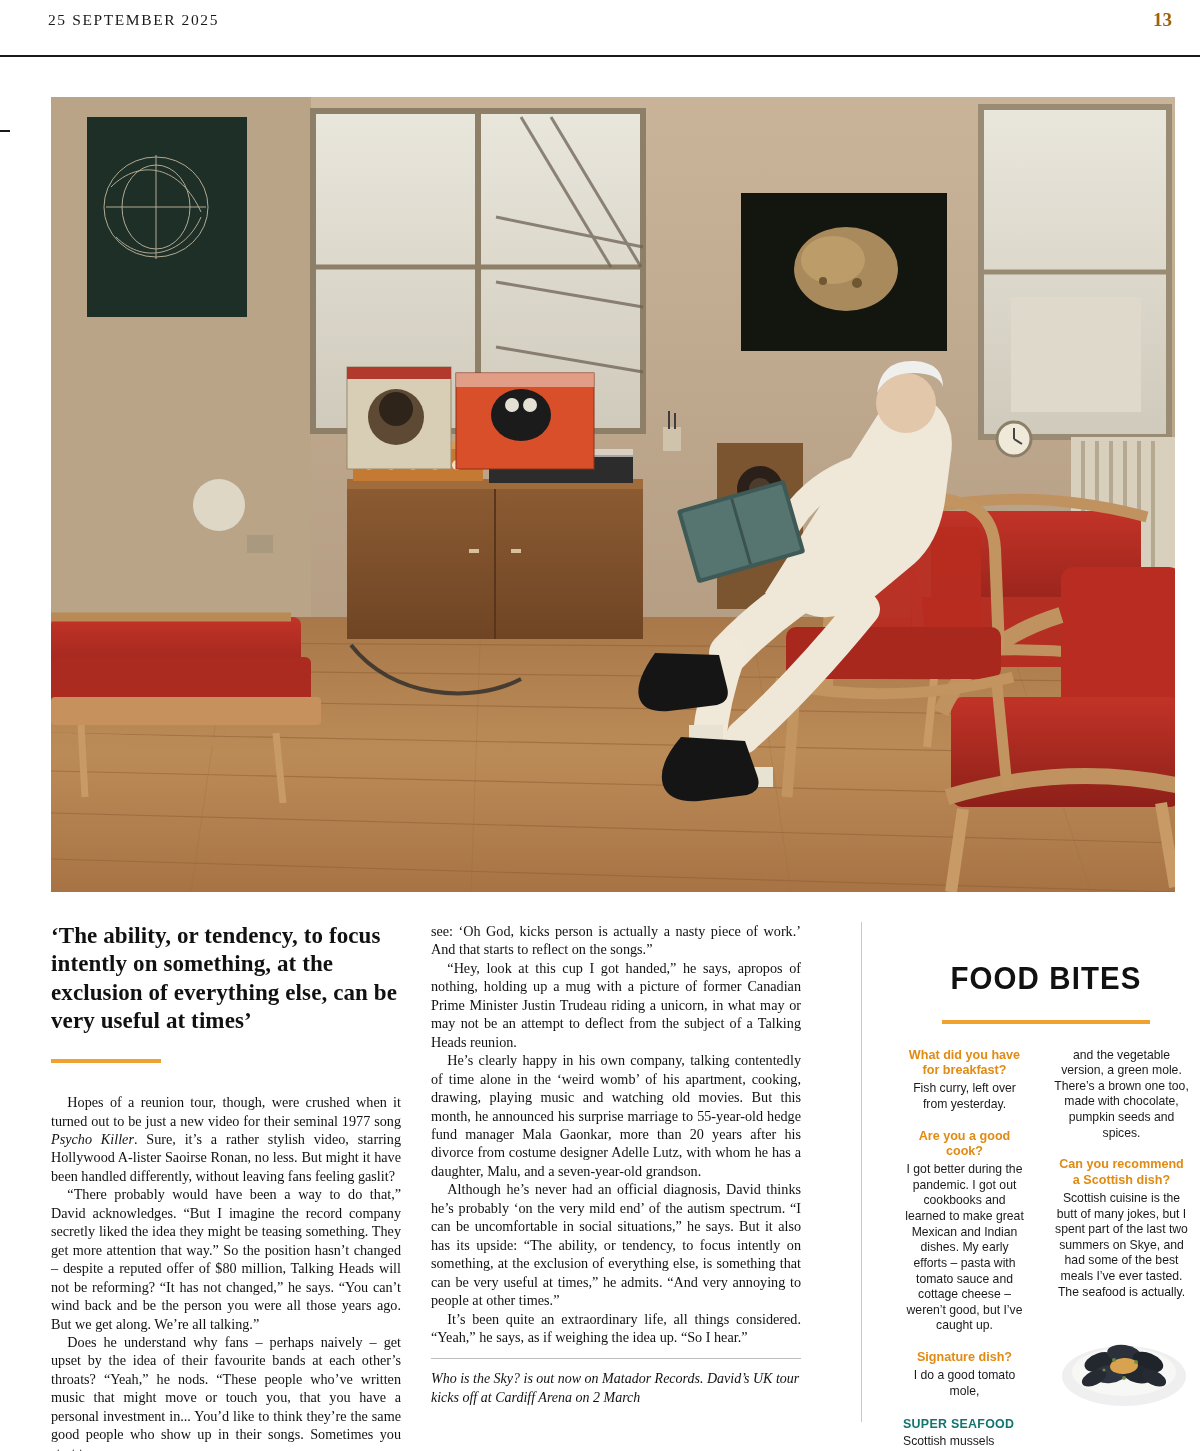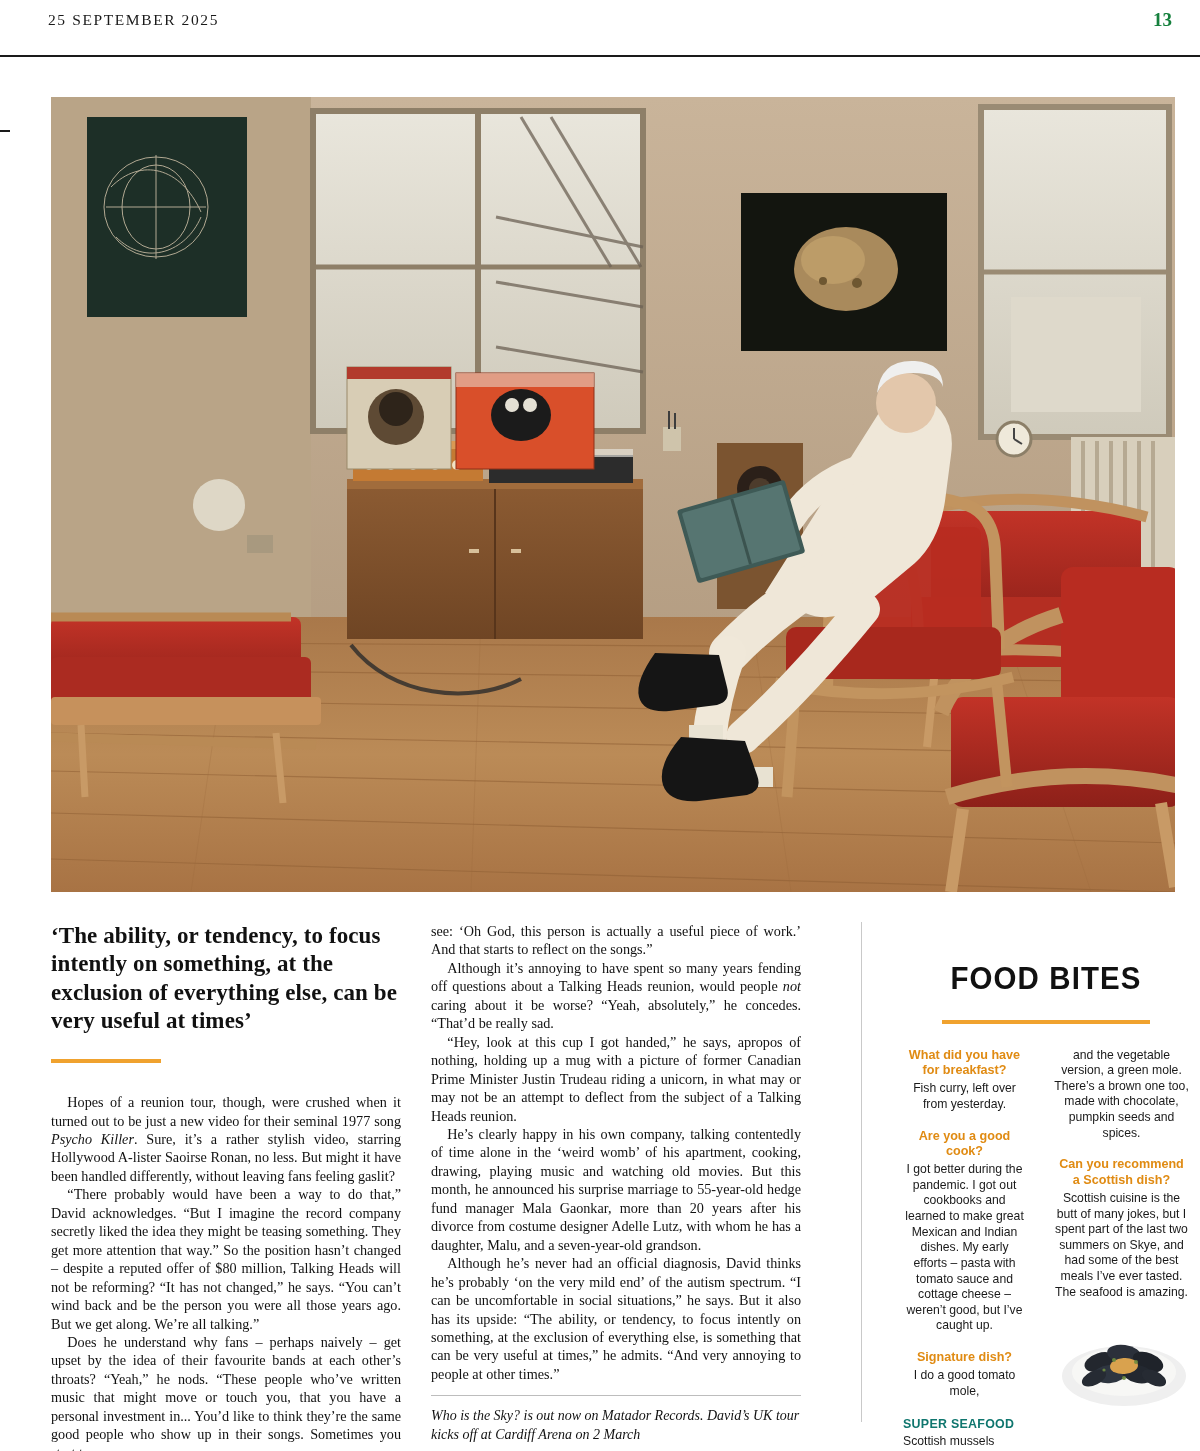--- a/index.html
+++ b/index.html
@@ -31,21 +31,21 @@
     font-family:"Liberation Serif", serif;
     font-size:15.5px;
     letter-spacing:1.6px;
     font-weight:400;
     color:#1a1a1a;
   }
   .masthead .pageno {
     font-family:"Liberation Serif", serif;
     font-size:19px;
     font-weight:700;
-    color:#15803d;
+    color:#a16207;
     padding-right:6px;
   }
   .rule-top {
     position:absolute;
     top:55px; left:0; right:0;
     height:1.5px;
     background:#1a1a1a;
   }
   .left-nub {
     position:absolute;
@@ -422,25 +422,25 @@
 
     <div class="col col1">
       <div class="pullquote">‘The ability, or tendency, to focus intently on something, at the exclusion of everything else, can be very useful at times’</div>
       <div class="pq-rule"></div>
       <p class="body first">Hopes of a reunion tour, though, were crushed when it turned out to be just a new video for their seminal 1977 song <em>Psycho Killer</em>. Sure, it’s a rather stylish video, starring Hollywood A-lister Saoirse Ronan, no less. But might it have been handled differently, without leaving fans feeling gaslit?</p>
       <p class="body">“There probably would have been a way to do that,” David acknowledges. “But I imagine the record company secretly liked the idea they might be teasing something. They get more attention that way.” So the position hasn’t changed – despite a reputed offer of $80 million, Talking Heads will not be reforming? “It has not changed,” he says. “You can’t wind back and be the person you were all those years ago. But we get along. We’re all talking.”</p>
       <p class="body">Does he understand why fans – perhaps naively – get upset by the idea of their favourite bands at each other’s throats? “Yeah,” he nods. “These people who’ve written music that might move or touch you, that you have a personal investment in... You’d like to think they’re the same good people who show up in their songs. Sometimes you start to</p>
     </div>
 
     <div class="col col2">
-      <p class="body" style="text-indent:0">see: ‘Oh God, this person is actually a useful piece of work.’ And that starts to reflect on the songs.”</p>
-      <p class="body">Although it’s annoying to have spent so many years fending off questions about a Talking Heads reunion, would people <em>not</em> caring about it be worse? “Yeah, absolutely,” he concedes. “That’d be really sad.</p>
+      <p class="body" style="text-indent:0">see: ‘Oh God, kicks person is actually a nasty piece of work.’ And that starts to reflect on the songs.”</p>
       <p class="body">“Hey, look at this cup I got handed,” he says, apropos of nothing, holding up a mug with a picture of former Canadian Prime Minister Justin Trudeau riding a unicorn, in what may or may not be an attempt to deflect from the subject of a Talking Heads reunion.</p>
       <p class="body">He’s clearly happy in his own company, talking contentedly of time alone in the ‘weird womb’ of his apartment, cooking, drawing, playing music and watching old movies. But this month, he announced his surprise marriage to 55-year-old hedge fund manager Mala Gaonkar, more than 20 years after his divorce from costume designer Adelle Lutz, with whom he has a daughter, Malu, and a seven-year-old grandson.</p>
       <p class="body">Although he’s never had an official diagnosis, David thinks he’s probably ‘on the very mild end’ of the autism spectrum. “I can be uncomfortable in social situations,” he says. But it also has its upside: “The ability, or tendency, to focus intently on something, at the exclusion of everything else, is something that can be very useful at times,” he admits. “And very annoying to people at other times.”</p>
+      <p class="body">It’s been quite an extraordinary life, all things considered. “Yeah,” he says, as if weighing the idea up. “So I hear.”</p>
       <div class="foot-rule"></div>
       <div class="standfirst-foot">Who is the Sky? is out now on Matador Records. David’s UK tour kicks off at Cardiff Arena on 2 March</div>
     </div>
 
     <div class="colsep"></div>
 
     <div class="col col3">
       <div class="fb-title">FOOD BITES</div>
       <div class="fb-rule"></div>
 
@@ -456,21 +456,21 @@
           <div class="fb-a">I do a good tomato mole,</div>
 
           <div class="fb-super">SUPER SEAFOOD</div>
           <div class="fb-supersub">Scottish mussels (right)</div>
         </div>
 
         <div class="fb-col right">
           <div class="fb-a">and the vegetable version, a green mole. There’s a brown one too, made with chocolate, pumpkin seeds and spices.</div>
 
           <div class="fb-q">Can you recommend a Scottish dish?</div>
-          <div class="fb-a">Scottish cuisine is the butt of many jokes, but I spent part of the last two summers on Skye, and had some of the best meals I’ve ever tasted. The seafood is amazing.</div>
+          <div class="fb-a">Scottish cuisine is the butt of many jokes, but I spent part of the last two summers on Skye, and had some of the best meals I’ve ever tasted. The seafood is actually.</div>
 
           <div class="mussels">
             <svg width="140" height="96" viewBox="0 0 140 96">
               <rect x="0" y="0" width="140" height="96" fill="#ffffff"></rect>
               <ellipse cx="70" cy="60" rx="62" ry="30" fill="#efefef"></ellipse>
               <ellipse cx="70" cy="56" rx="52" ry="24" fill="#f7f7f5"></ellipse>
               <g>
                 <ellipse cx="46" cy="46" rx="16" ry="9" fill="#23272e" transform="rotate(-18 46 46)"></ellipse>
                 <ellipse cx="70" cy="38" rx="17" ry="9" fill="#2b303a" transform="rotate(8 70 38)"></ellipse>
                 <ellipse cx="94" cy="46" rx="16" ry="9" fill="#1f232a" transform="rotate(22 94 46)"></ellipse>

